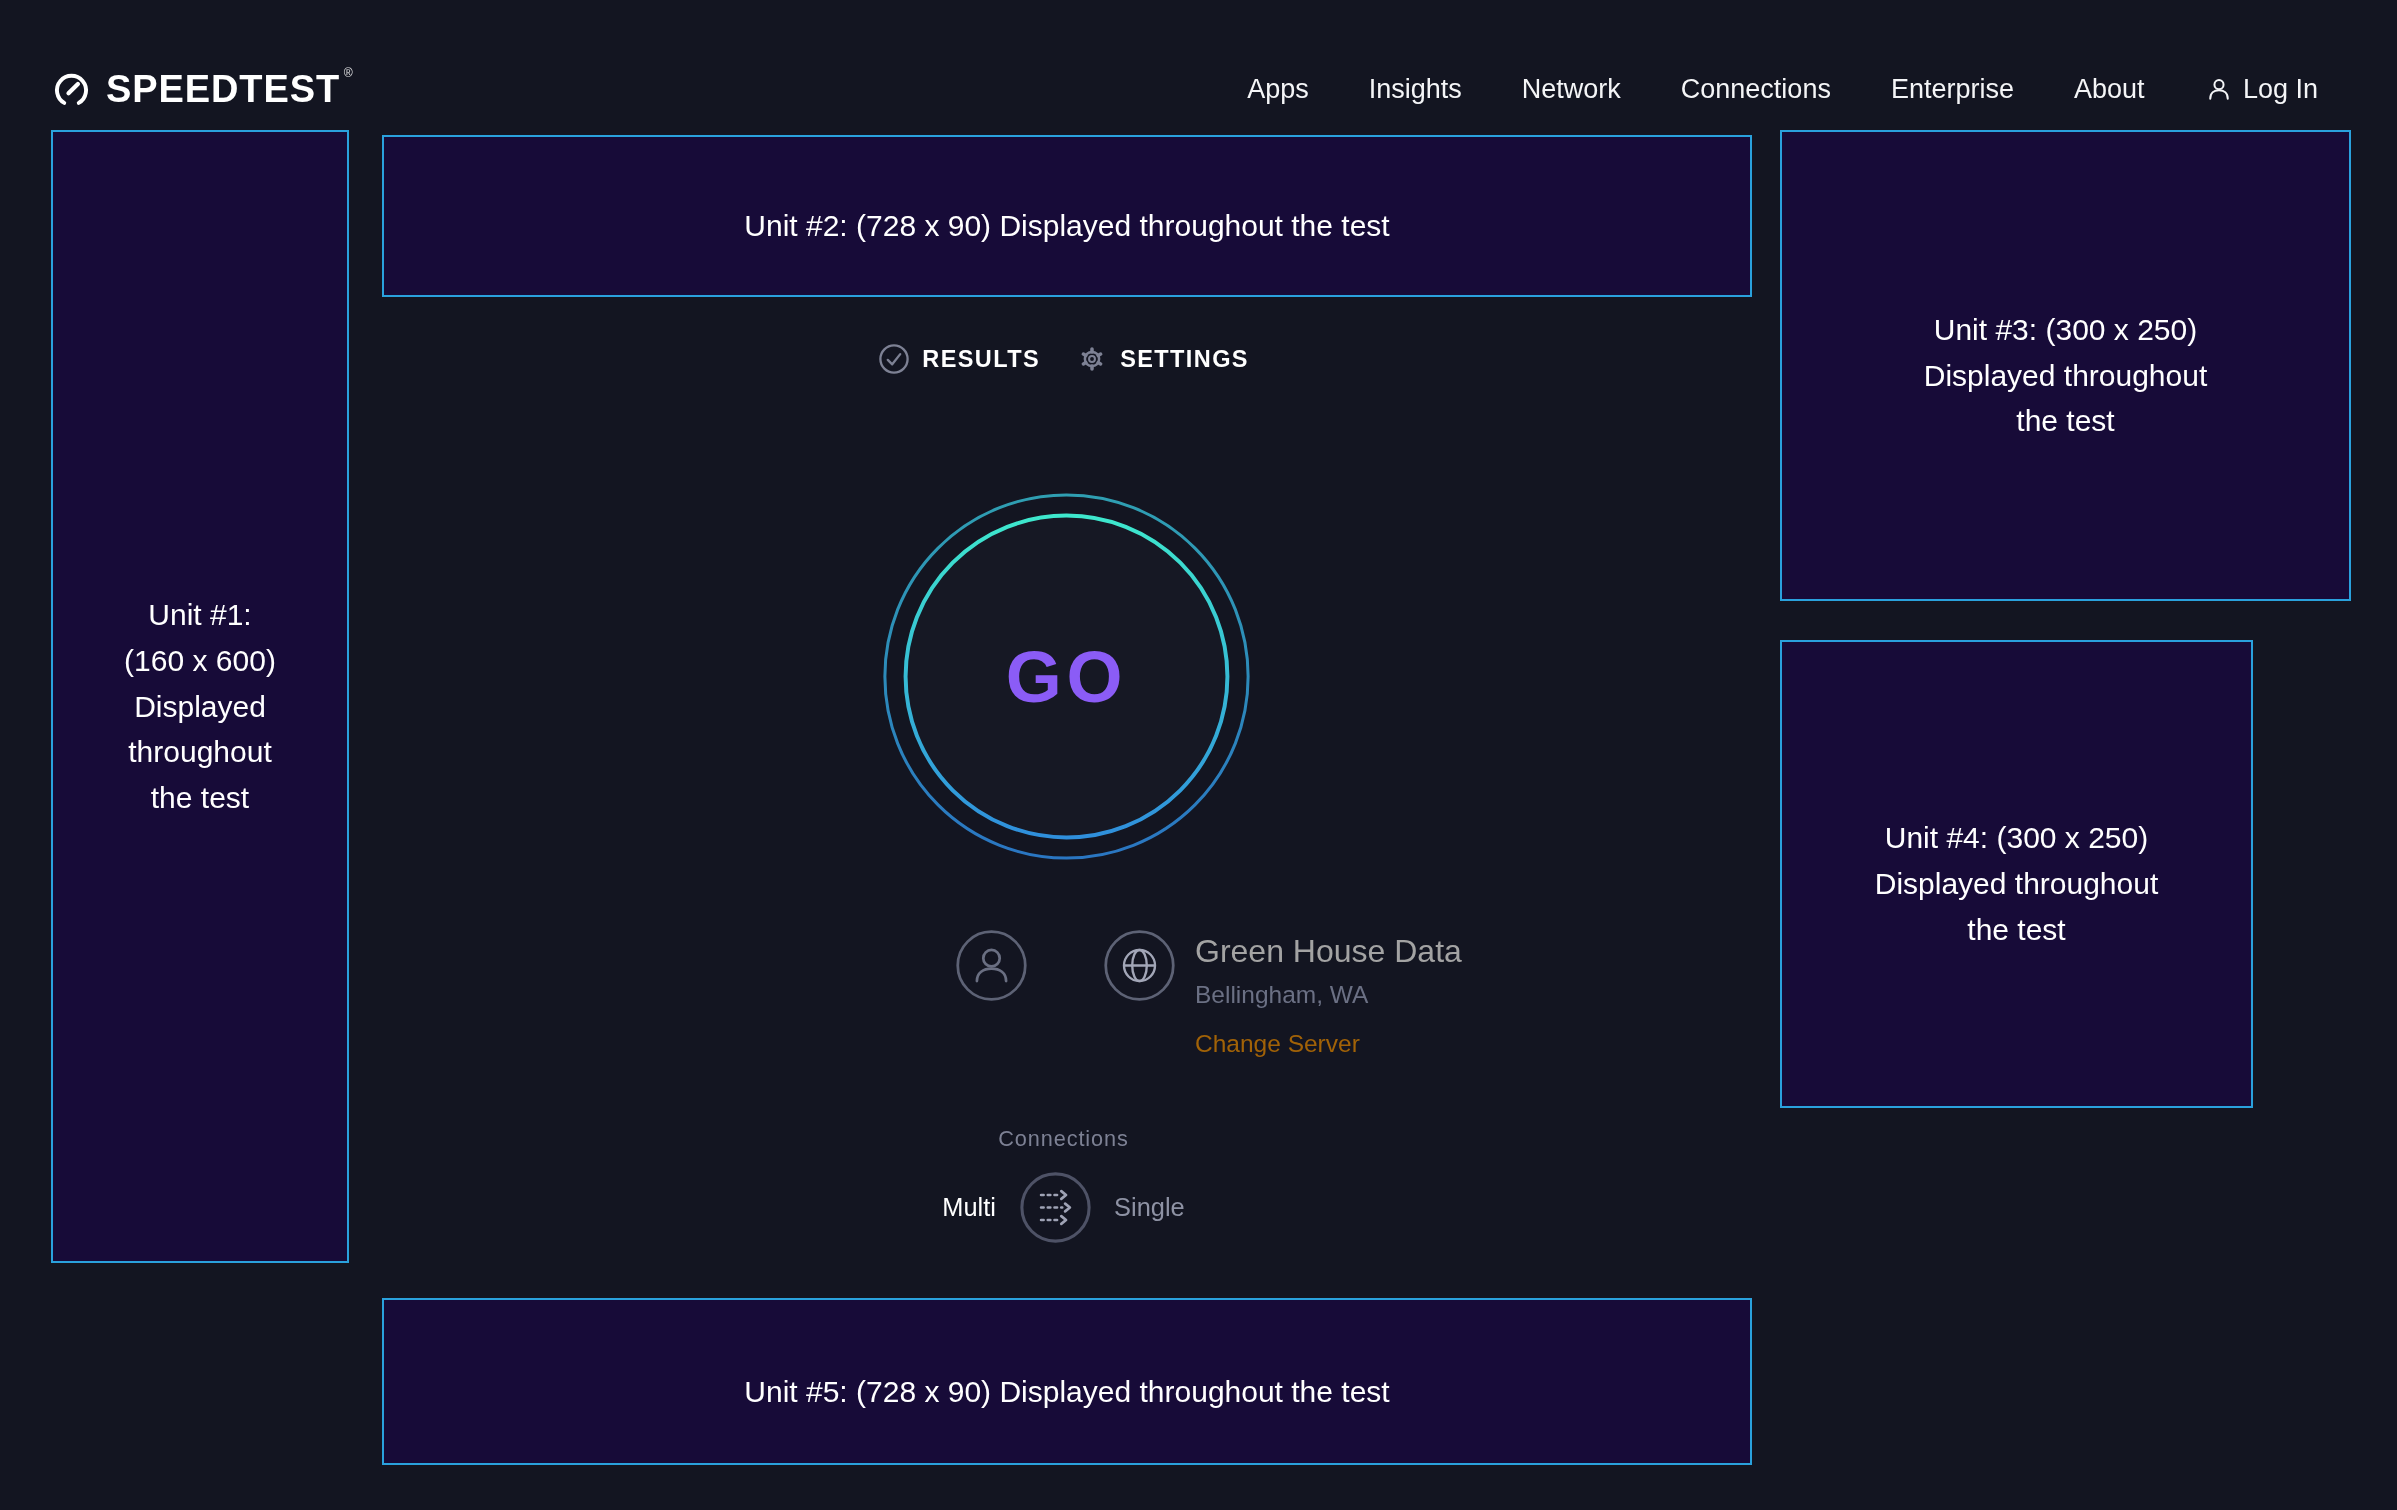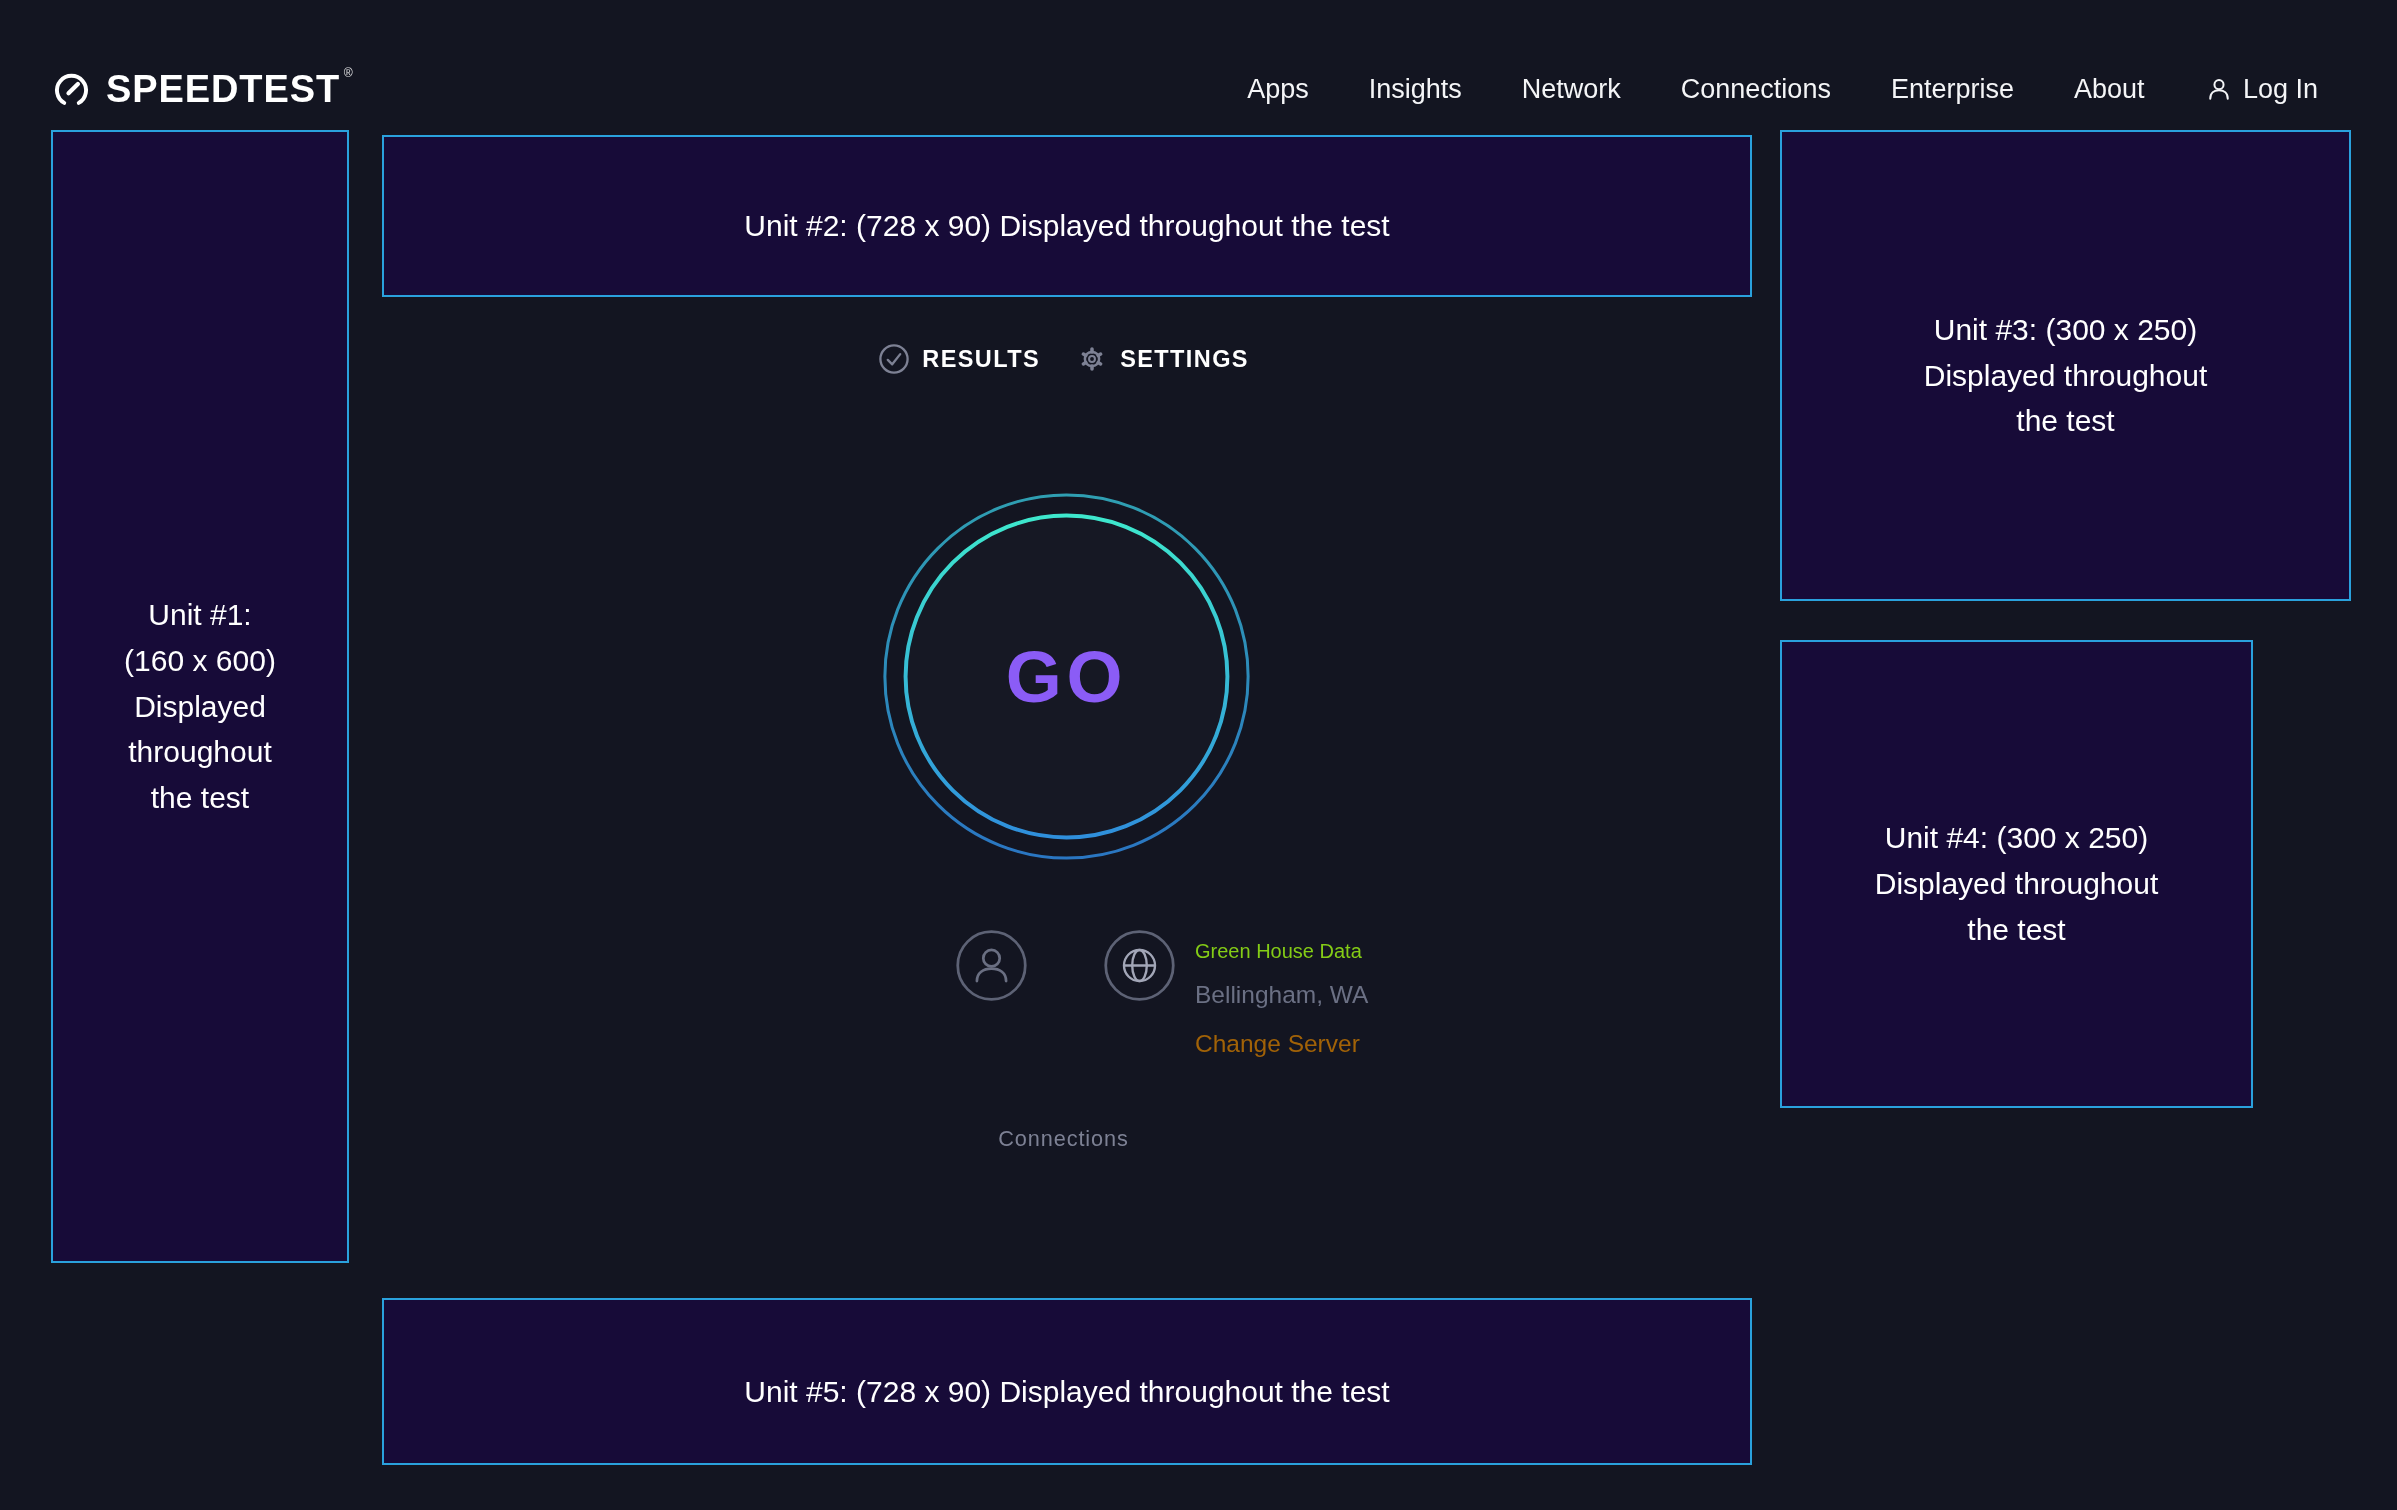--- a/index.html
+++ b/index.html
@@ -57,21 +57,21 @@
       repeating-linear-gradient(90deg,
         rgba(150,155,180,0.50) 0 8.5px, rgba(34,37,52,0.92) 8.5px 17px,
         rgba(110,114,138,0.45) 17px 24.5px, rgba(20,22,34,0.92) 24.5px 36px,
         rgba(90,94,116,0.50) 36px 44px, rgba(28,30,44,0.92) 44px 55px),
       repeating-linear-gradient(0deg, rgba(255,255,255,0.10) 0 7.5px, rgba(0,0,0,0.28) 7.5px 15px);
   }
   .badge-icon{position:absolute;top:1.9px;}
   .icon-user{left:607px;}
   .icon-globe{left:755px;}
   .server{position:absolute;left:847px;top:5.6px;text-align:left;}
-  .server-name{font-size:20px;font-weight:500;color:#84cc16;line-height:36px;}
+  .server-name{font-size:32px;font-weight:500;color:#a3a3a3;line-height:36px;}
   .server-loc{font-size:24.5px;color:#6b7084;margin-top:11.3px;line-height:30px;}
   .server-change{font-size:24.5px;font-weight:500;color:#a16207;margin-top:19px;line-height:30px;cursor:pointer;display:inline-block;text-align:right;}
   
   .connections-label{
     position:absolute;left:348px;top:1126px;width:1431px;text-align:center;
     font-size:21.7px;color:#7d8194;letter-spacing:0.9px;
   }
   .conn-toggle{
     position:absolute;left:348px;top:1170px;width:1431px;height:75px;
     display:flex;align-items:center;justify-content:center;gap:22.6px;
@@ -208,15 +208,32 @@
       </svg>
     </span>
     <div class="server">
       <div class="server-name">Green House Data</div>
       <div class="server-loc">Bellingham, WA</div>
       <a class="server-change">Change Server</a>
     </div>
   </div>
 
   <div class="connections-label">Connections</div>
+  <div class="conn-toggle">
+    <span class="mode mode-multi">Multi</span>
+    <span class="toggle-circle" style="display:flex;">
+      <svg width="73" height="73" viewBox="0 0 76 76" fill="none">
+        <circle cx="38" cy="38" r="35" stroke="#4e5266" stroke-width="3.2"></circle>
+        <g stroke="#9fa3b5" stroke-width="2.8" stroke-linecap="round" stroke-linejoin="round">
+          <path d="M23 25 L41 25" stroke-dasharray="2.6 4.4"></path>
+          <path d="M44 21 L49 25 L44 29" fill="none"></path>
+          <path d="M23 38 L45 38" stroke-dasharray="2.6 4.4"></path>
+          <path d="M48 34 L53 38 L48 42" fill="none"></path>
+          <path d="M23 51 L41 51" stroke-dasharray="2.6 4.4"></path>
+          <path d="M44 47 L49 51 L44 55" fill="none"></path>
+        </g>
+      </svg>
+    </span>
+    <span class="mode mode-single">Single</span>
+  </div>
 
 </div>
 
 
 </body></html>

